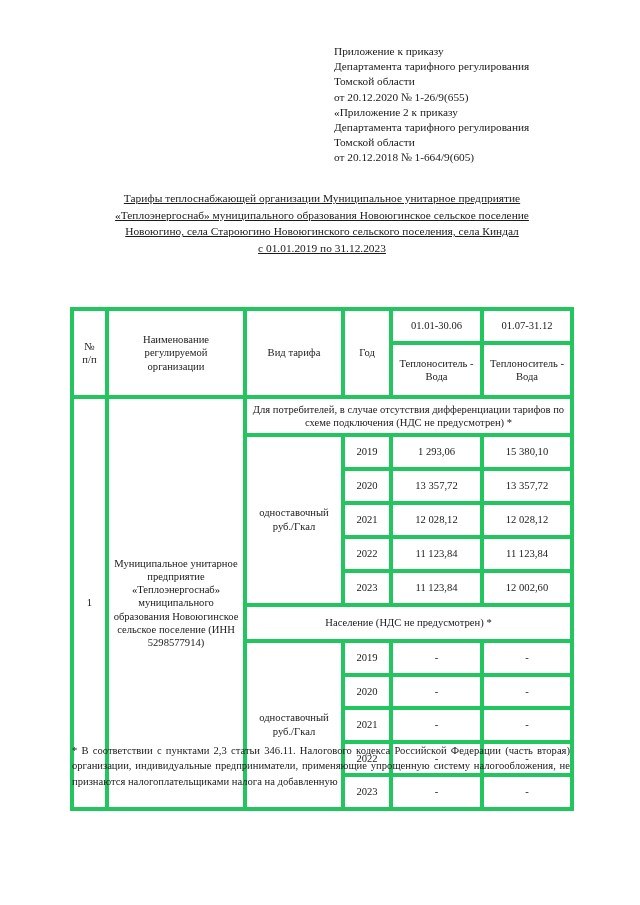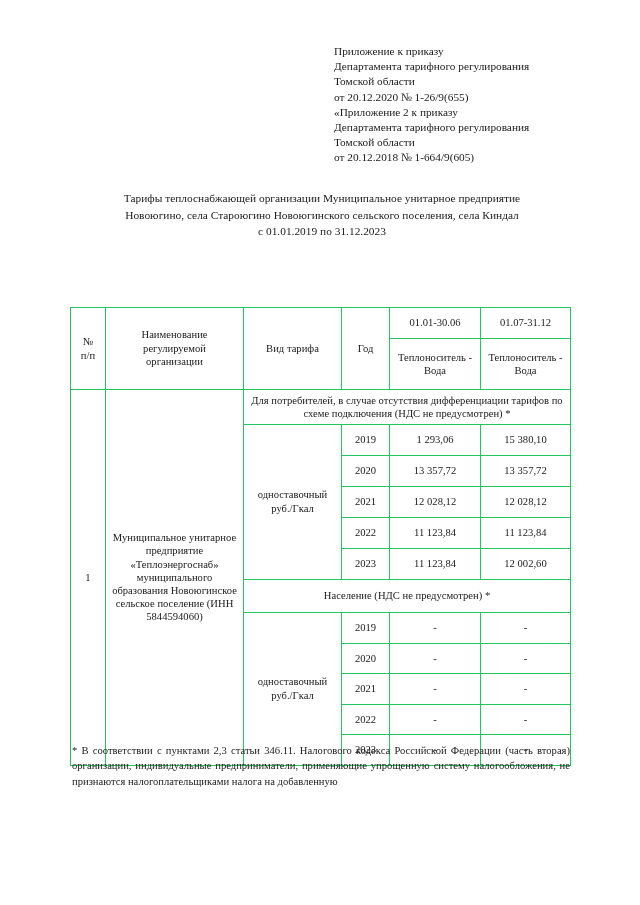--- a/index.html
+++ b/index.html
@@ -37,36 +37,37 @@
 
   
   .doc-title {
     position: absolute;
     left: 74px;
     top: 190px;
     width: 496px;
     font-size: 11.4px;
     line-height: 16.6px;
     text-align: center;
+    text-decoration: underline;
   }
   .doc-title div { white-space: nowrap; }
 
   
   .tariff-table {
     position: absolute;
     left: 70px;
     top: 307px;
     width: 500px;
     border-collapse: collapse;
     table-layout: fixed;
     font-size: 10.6px;
     line-height: 13.4px;
   }
   .tariff-table td, .tariff-table th {
-    border: 1px solid #22c55e;
+    border: 4px solid #22c55e;
     text-align: center;
     vertical-align: middle;
     padding: 2px 3px;
     font-weight: normal;
   }
   .c-num   { width: 35px; }
   .c-org   { width: 138px; }
   .c-kind  { width: 98px; }
   .c-year  { width: 48px; }
   .c-p1    { width: 91px; }
@@ -109,20 +110,21 @@
     <div>Томской области</div>
     <div>от 20.12.2020 № 1-26/9(655)</div>
     <div>«Приложение 2 к приказу</div>
     <div>Департамента тарифного регулирования</div>
     <div>Томской области</div>
     <div>от 20.12.2018 № 1-664/9(605)</div>
   </div>
 
   <div class="doc-title">
     <div>Тарифы теплоснабжающей организации Муниципальное унитарное предприятие</div>
+    <div>«Теплоэнергоснаб» муниципального образования Новоюгинское сельское поселение</div>
     <div>Новоюгино, села Староюгино Новоюгинского сельского поселения, села Киндал</div>
     <div>с 01.01.2019 по 31.12.2023</div>
   </div>
 
   <table class="tariff-table">
     <colgroup>
       <col class="c-num">
         <col class="c-org">
         <col class="c-kind">
       <col class="c-year">
@@ -147,21 +149,21 @@
       </tr>
       <tr>
         <th class="th-carrier">Теплоноситель - Вода</th>
         <th class="th-carrier">Теплоноситель - Вода</th>
       </tr>
     </thead>
     <tbody>
 
       <tr class="row-section">
         <td rowspan="12">1</td>
-        <td rowspan="12" class="org-cell">Муниципальное унитарное предприятие «Теплоэнергоснаб» муниципального образования Новоюгинское сельское поселение (ИНН 5844594060)</td>
+        <td rowspan="12" class="org-cell">Муниципальное унитарное предприятие «Теплоэнергоснаб» муниципального образования Новоюгинское сельское поселение (ИНН 5298577914)</td>
         <td colspan="4">Для потребителей, в случае отсутствия дифференциации тарифов по схеме подключения (НДС не предусмотрен) *</td>
       </tr>
 
       <tr class="row-data">
         <td rowspan="5" class="kind-cell">одноставочный руб./Гкал</td>
         <td>2019</td>
         <td>1 293,06</td>
         <td>15 380,10</td>
       </tr>
       <tr class="row-data">

